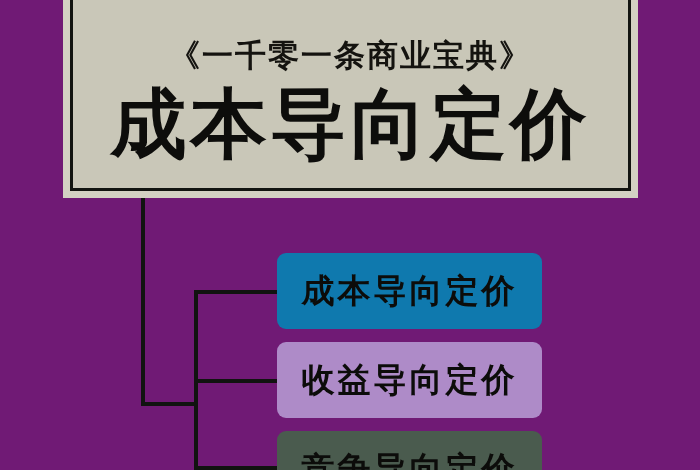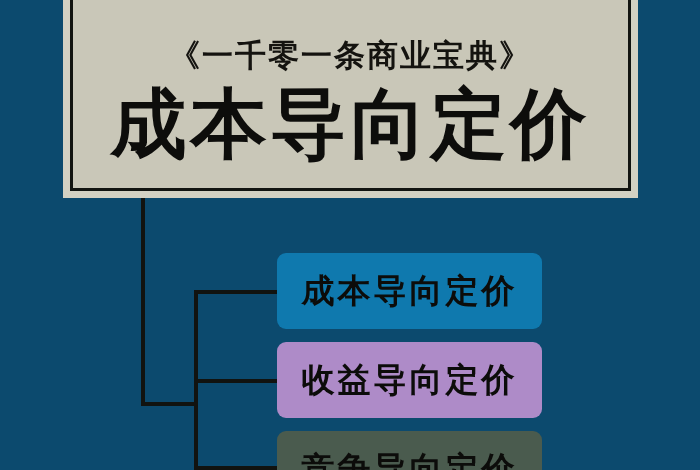--- a/index.html
+++ b/index.html
@@ -11,21 +11,21 @@
     width: 700px;
     height: 470px;
     overflow: hidden;
     font-family: "Liberation Serif", "DejaVu Serif", serif;
   }
 
   #canvas {
     position: relative;
     width: 700px;
     height: 470px;
-    background: #0c4a6e;
+    background: #701a75;
     overflow: hidden;
   }
 
   
   #title-card {
     position: absolute;
     left: 63px;
     top: -10px;
     width: 575px;
     height: 208px;

